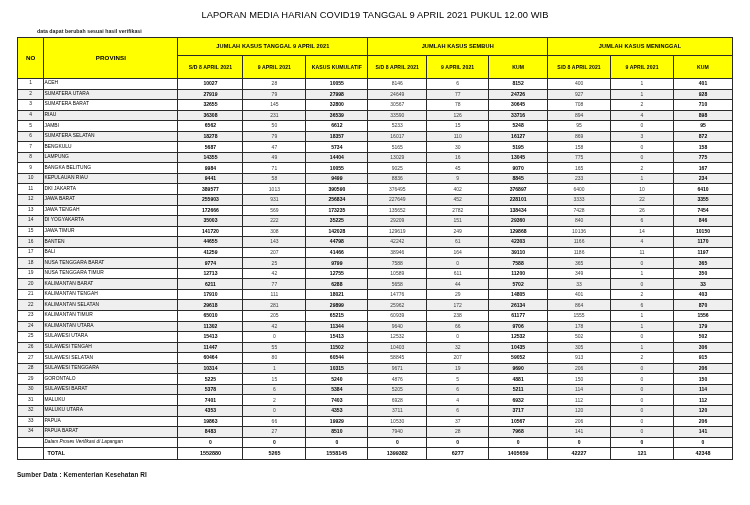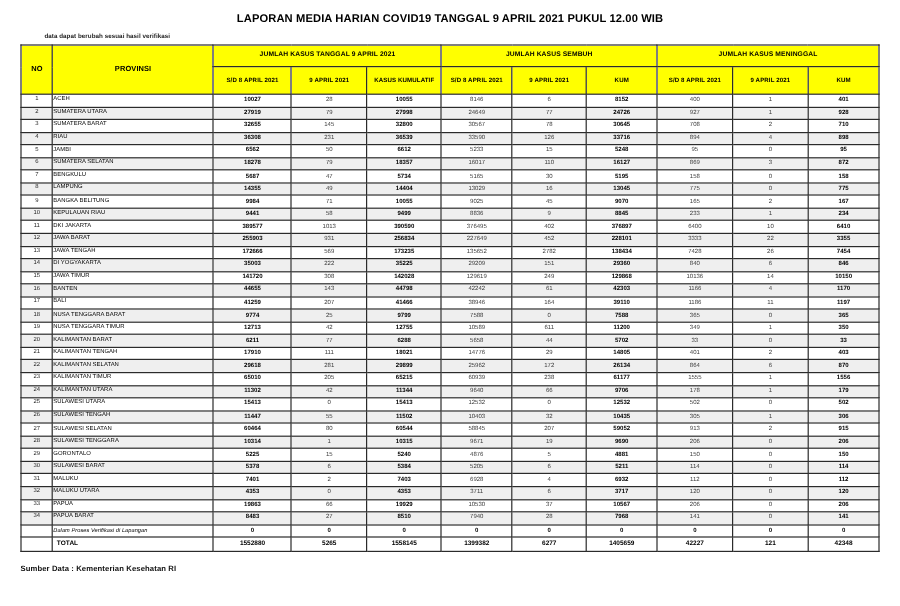--- a/index.html
+++ b/index.html
@@ -18,21 +18,21 @@
   .page {
     position: relative;
     width: 750px;
     height: 505px;
     box-sizing: border-box;
   }
 
   .report-title {
     text-align: center;
     font-size: 9.3px;
-    font-weight: bold;
+    font-weight: normal;
     letter-spacing: 0.1px;
     padding-top: 10px;
     color: #000;
   }
 
   .note {
     font-size: 5.2px;
     font-weight: bold;
     color: #222;
     margin-left: 37px;

